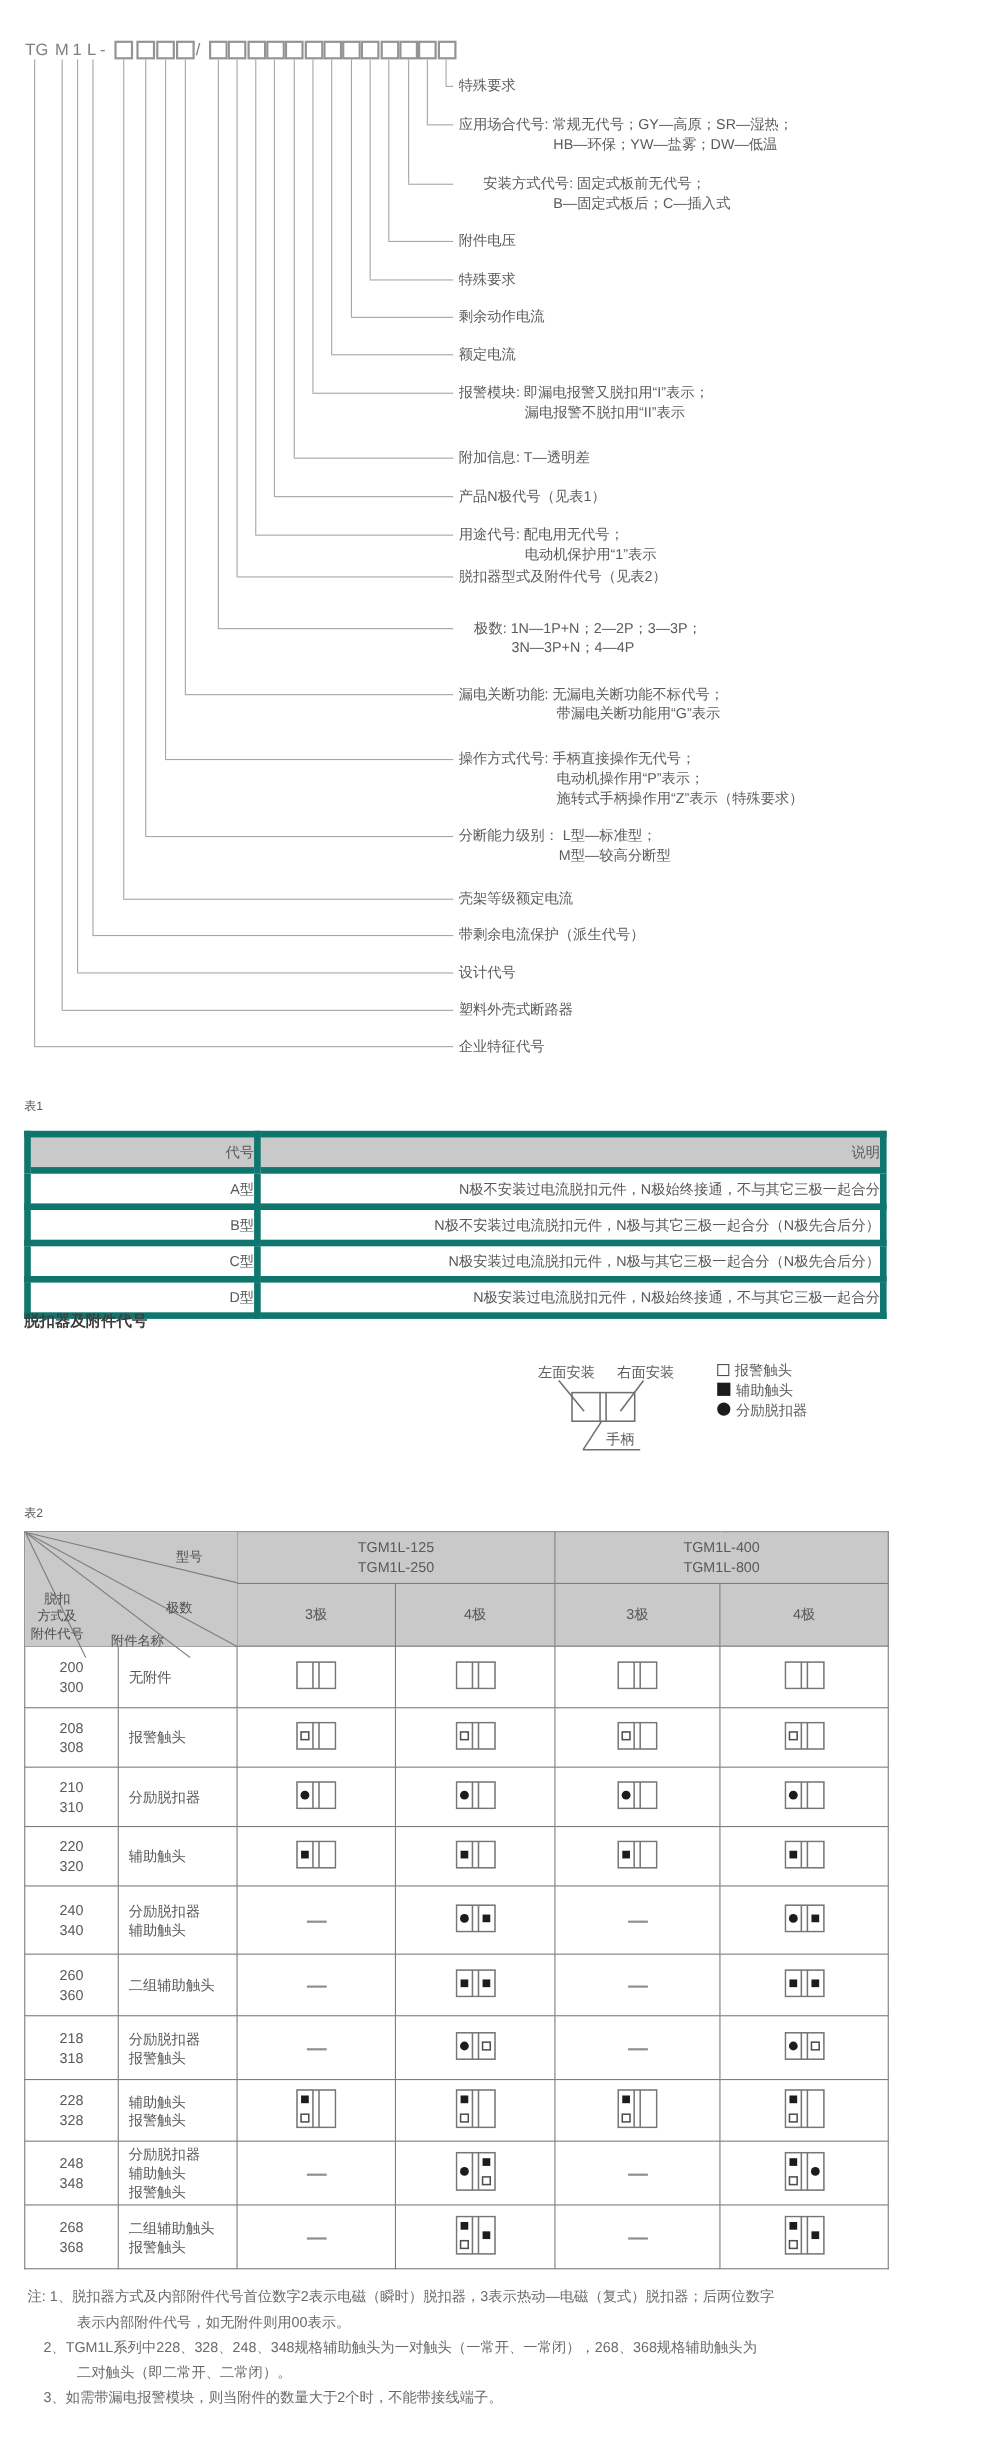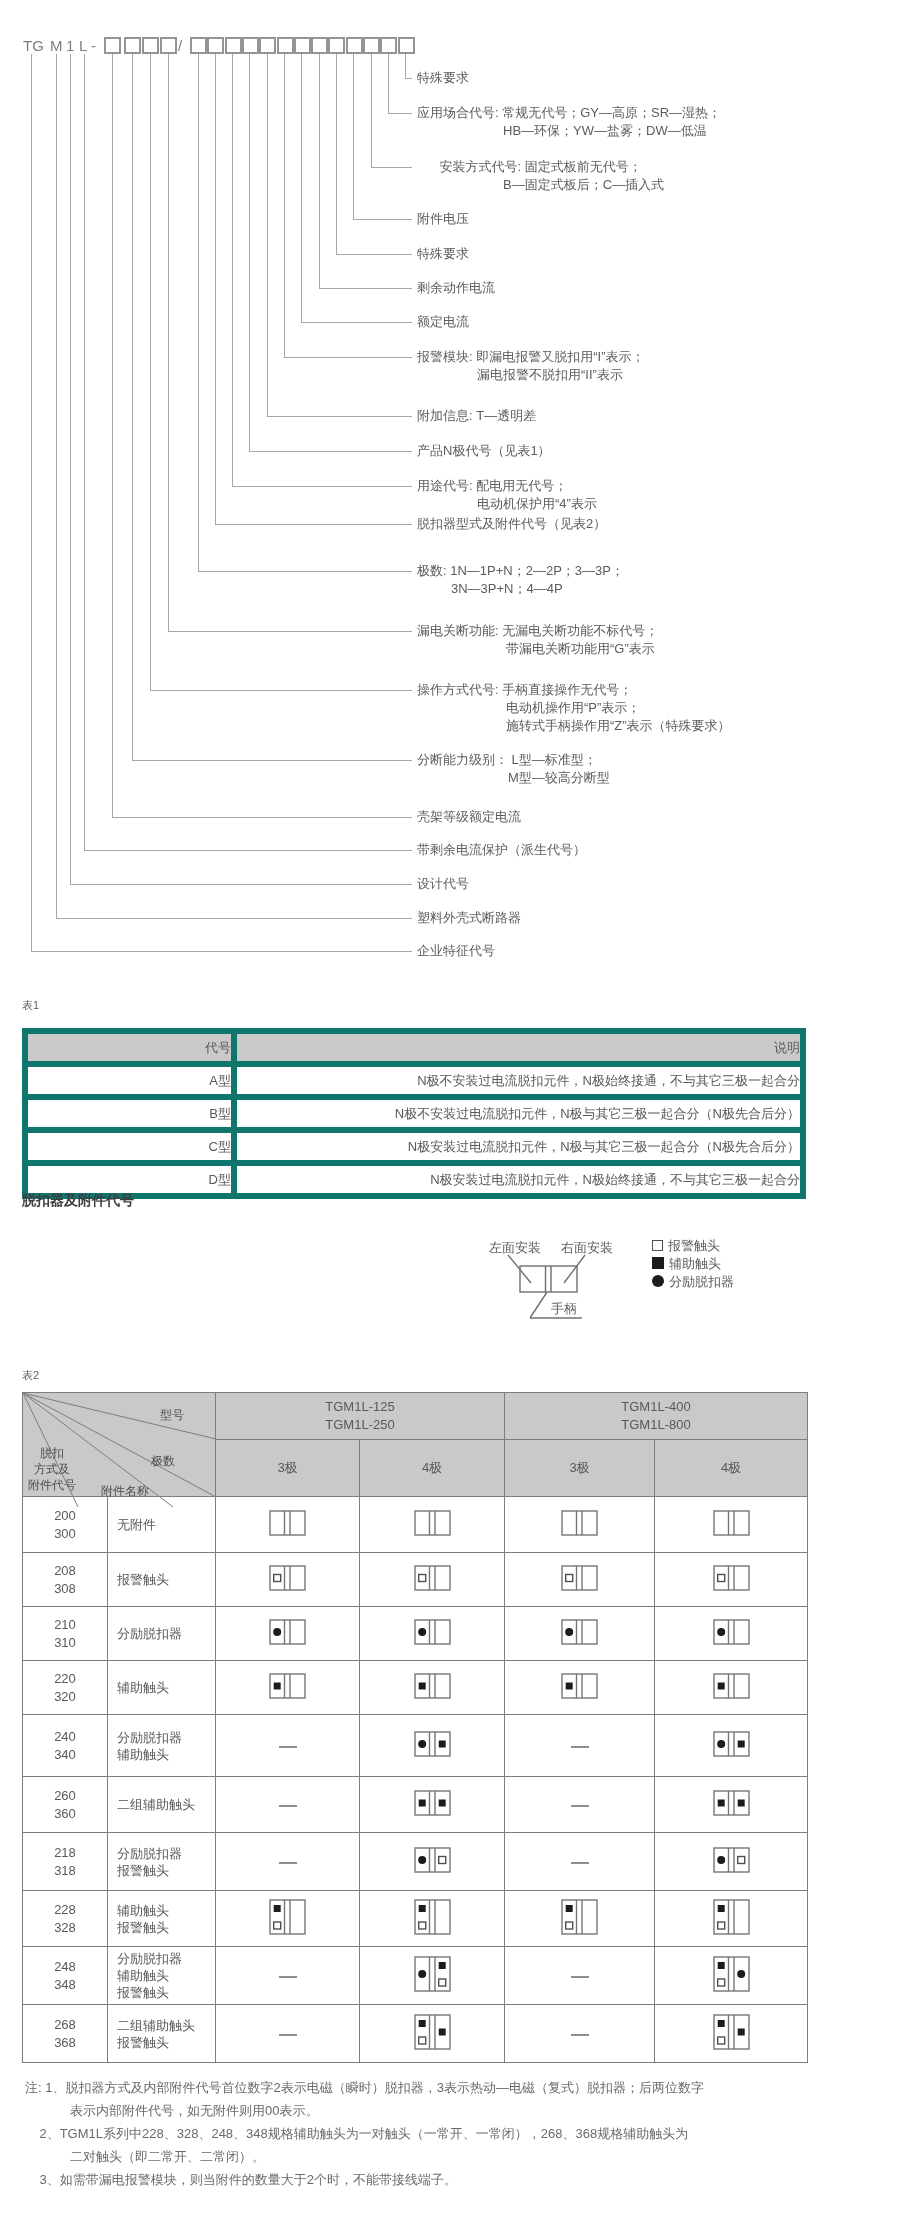--- a/index.html
+++ b/index.html
@@ -112,30 +112,30 @@
       </div>
       <div class="vline" style="left: 249px; top: 54px; height: 397px;"></div>
       <div class="hline" style="left: 249px; top: 451px; width: 163px;"></div>
       <div class="callout" style="top: 442px;">
         <div>产品N极代号（见表1）</div>
       </div>
       <div class="vline" style="left: 232px; top: 54px; height: 432px;"></div>
       <div class="hline" style="left: 232px; top: 486px; width: 180px;"></div>
       <div class="callout" style="top: 477px;">
         <div>用途代号:  配电用无代号；</div>
-        <div style="padding-left: 60px;">电动机保护用“4”表示</div>
+        <div style="padding-left: 60px;">电动机保护用“1”表示</div>
       </div>
       <div class="vline" style="left: 215px; top: 54px; height: 470px;"></div>
       <div class="hline" style="left: 215px; top: 524px; width: 197px;"></div>
       <div class="callout" style="top: 515px;">
         <div>脱扣器型式及附件代号（见表2）</div>
       </div>
       <div class="vline" style="left: 198px; top: 54px; height: 517px;"></div>
       <div class="hline" style="left: 198px; top: 571px; width: 214px;"></div>
-      <div class="callout" style="top: 562px;">
+      <div class="callout" style="top: 562px; margin-left: 14px;">
         <div>极数:  1N—1P+N；2—2P；3—3P；</div>
         <div style="padding-left: 34px;">3N—3P+N；4—4P</div>
       </div>
       <div class="vline" style="left: 168px; top: 54px; height: 577px;"></div>
       <div class="hline" style="left: 168px; top: 631px; width: 244px;"></div>
       <div class="callout" style="top: 622px;">
         <div>漏电关断功能:  无漏电关断功能不标代号；</div>
         <div style="padding-left: 89px;">带漏电关断功能用“G”表示</div>
       </div>
       <div class="vline" style="left: 150px; top: 54px; height: 636px;"></div>

